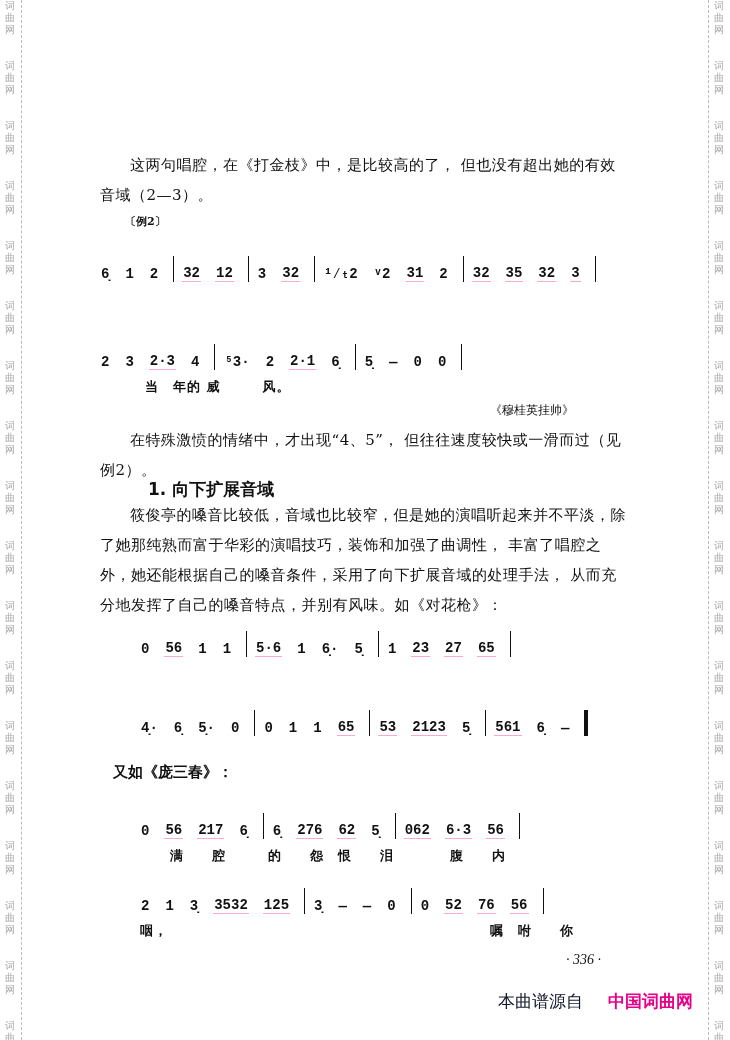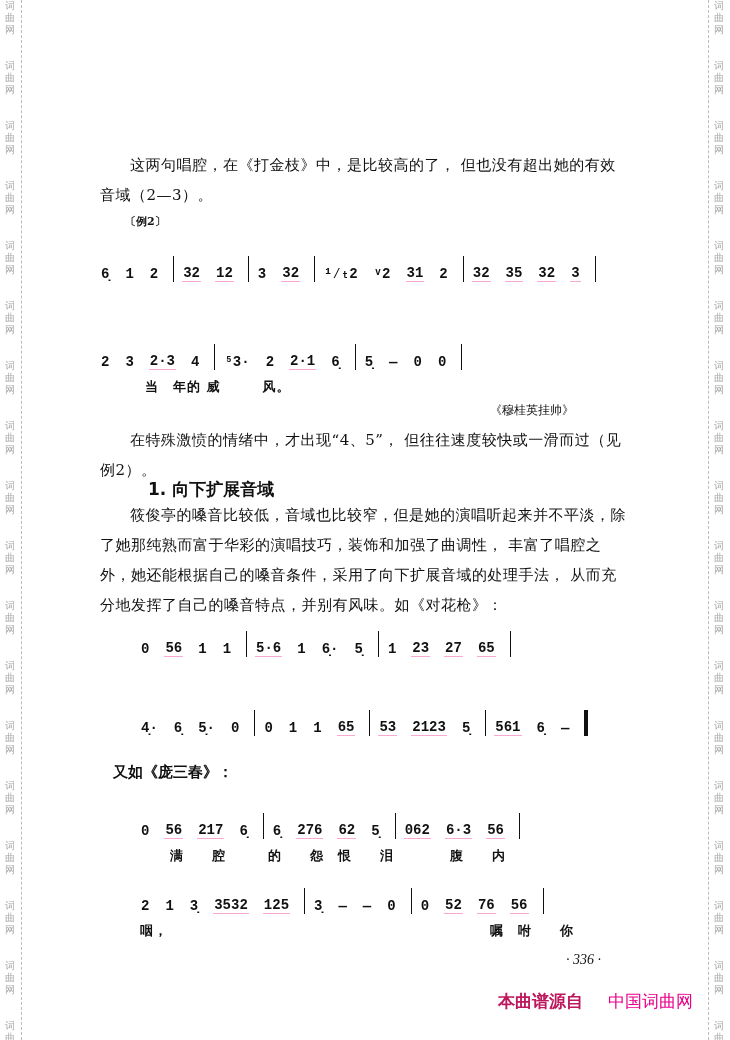--- a/index.html
+++ b/index.html
@@ -24,22 +24,22 @@
 
   .staff { position:absolute; left:100px; width:540px; height:60px; }
   .notes { position:absolute; top:0; left:0; height:24px; display:flex; align-items:flex-end; font-family:"Liberation Mono", monospace; font-size:14px; font-weight:bold; white-space:nowrap; }
   .note { display:inline-block; margin-right:14px; position:relative; padding:0 1px; }
   .note.u { border-bottom:1px solid #f9a8d4; }
   .bar { display:inline-block; width:1px; height:26px; background:#111; margin:0 8px 0 0; align-self:flex-end; }
   .bar.end { width:3px; border-left:1px solid #111; background:#111; }
   .lyrics { position:absolute; top:32px; left:0; font-size:13px; font-family:"DejaVu Sans", sans-serif; font-weight:bold; white-space:nowrap; letter-spacing:1px; }
 
   .pagenum { position:absolute; left:566px; top:952px; font-size:14px; font-style:italic; font-family:"Liberation Serif", serif; }
-  .source-label { position:absolute; left:498px; top:990px; font-size:17px; font-weight:bold; font-family:"DejaVu Sans", sans-serif; color:#be185d; }
-  .source-site { position:absolute; left:608px; top:990px; font-size:17px; font-weight:normal; font-family:"DejaVu Sans", sans-serif; color:#e8008a; }
+  .source-label { position:absolute; left:498px; top:990px; font-size:17px; font-weight:normal; font-family:"DejaVu Sans", sans-serif; color:#0f172a; }
+  .source-site { position:absolute; left:608px; top:990px; font-size:17px; font-weight:bold; font-family:"DejaVu Sans", sans-serif; color:#e8008a; }
 </style>
 </head>
 <body>
 
 <div class="wm-col left">
   <div class="wm-line"></div>
 <div class="wm-group" style="top: 0px;">词<br>曲<br>网</div>
     <div class="wm-group" style="top: 60px;">词<br>曲<br>网</div>
     <div class="wm-group" style="top: 120px;">词<br>曲<br>网</div>
     <div class="wm-group" style="top: 180px;">词<br>曲<br>网</div>

